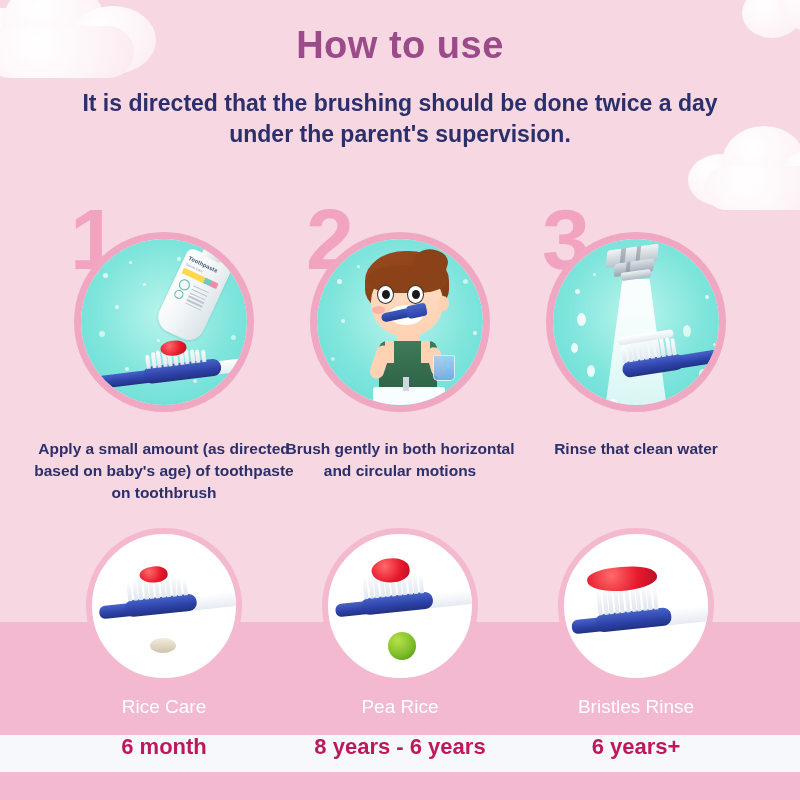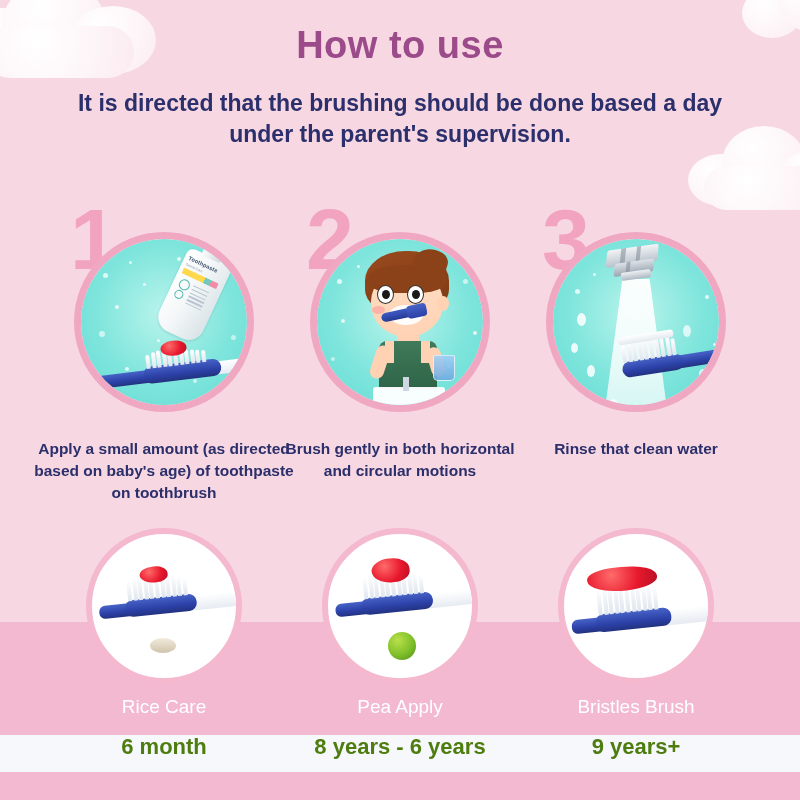--- a/index.html
+++ b/index.html
@@ -221,21 +221,21 @@
   .size-ring {
     position:absolute; left:52px; top:0; width:156px; height:156px; border-radius:50%;
     border:6px solid #f4b8cf; background:#ffffff; overflow:hidden;
   }
   .size-label {
     position:absolute; left:0; top:168px; width:260px; text-align:center;
     font-size:19px; color:#ffffff; font-weight:500;
   }
   .age-label {
     position:absolute; left:0; top:206px; width:260px; text-align:center;
-    font-size:22px; color:#4d7c0f; font-weight:bold;
+    font-size:22px; color:#be185d; font-weight:bold;
   }
 
   .grain { position:absolute; border-radius:50%; }
 </style>
 </head>
 <body>
 
 <div id="bg-top"></div>
 <div id="bg-mid"></div>
 <div id="bg-white"></div>
@@ -252,21 +252,21 @@
   <span style="left:34px;top:6px;width:84px;height:74px;"></span>
   <span style="left:92px;top:30px;width:64px;height:56px;"></span>
   <span style="left:16px;top:46px;width:124px;height:44px;border-radius:34px;"></span>
 </div>
 <div class="cloud" style="left:742px;top:-34px;width:120px;height:80px;">
   <span style="left:0;top:22px;width:60px;height:50px;"></span>
   <span style="left:36px;top:4px;width:70px;height:62px;"></span>
 </div>
 
 <div id="page-title">How to use</div>
-<div id="subtitle">It is directed that the brushing should be done based a day under the parent's supervision.</div>
+<div id="subtitle">It is directed that the brushing should be done twice a day under the parent's supervision.</div>
 
 <div class="step step-1">
   <div class="step-number">1</div>
   <div class="step-circle-wrap">
     <div class="step-ring">
       <div class="step-inner">
         <span class="sparkle" style="left:22px;top:34px;width:5px;height:5px;"></span>
         <span class="sparkle" style="left:48px;top:22px;width:3px;height:3px;"></span>
         <span class="sparkle" style="left:34px;top:66px;width:4px;height:4px;"></span>
         <span class="sparkle" style="left:18px;top:92px;width:6px;height:6px;opacity:.6;"></span>
@@ -464,21 +464,21 @@
           <i style="height:27px"></i>
           <i style="height:26px"></i>
         <i style="height:24px"></i>
           <i style="height:22px"></i>
           <i style="height:19px"></i>
       </div>
       <div class="paste-blob" style="left:44px;top:-12px;width:38px;height:24px;"></div>
     </div>
     <div class="grain" style="left:60px;top:98px;width:28px;height:28px;background:radial-gradient(circle at 35% 30%,#b9e04a 0%,#7fbf2a 55%,#4e8c16 100%);"></div>
   </div>
-  <div class="size-label">Pea Apply</div>
+  <div class="size-label">Pea Rice</div>
   <div class="age-label">8 years - 6 years</div>
 </div>
 
 <div class="size-item size-3">
   <div class="size-ring">
     <div class="brush" style="left:2px;top:44px;width:170px;height:54px;transform:rotate(-6deg);">
       <div class="brush-handle" style="left:4px;top:34px;width:86px;height:14px;"></div>
       <div class="brush-handle-white" style="left:80px;top:33px;width:78px;height:16px;"></div>
       <div class="brush-handle" style="left:28px;top:31px;width:76px;height:18px;border-radius:8px;"></div>
       <div class="bristles" style="left:32px;top:0px;height:32px;">
@@ -490,15 +490,15 @@
           <i style="height:32px"></i>
           <i style="height:31px"></i>
           <i style="height:30px"></i>
         <i style="height:28px"></i>
           <i style="height:26px"></i>
           <i style="height:23px"></i>
       </div>
       <div class="paste-blob" style="left:24px;top:-14px;width:70px;height:24px;border-radius:40% 50% 45% 55%;"></div>
     </div>
   </div>
-  <div class="size-label">Bristles Brush</div>
-  <div class="age-label">9 years+</div>
+  <div class="size-label">Bristles Rinse</div>
+  <div class="age-label">6 years+</div>
 </div>
 
 </body></html>

